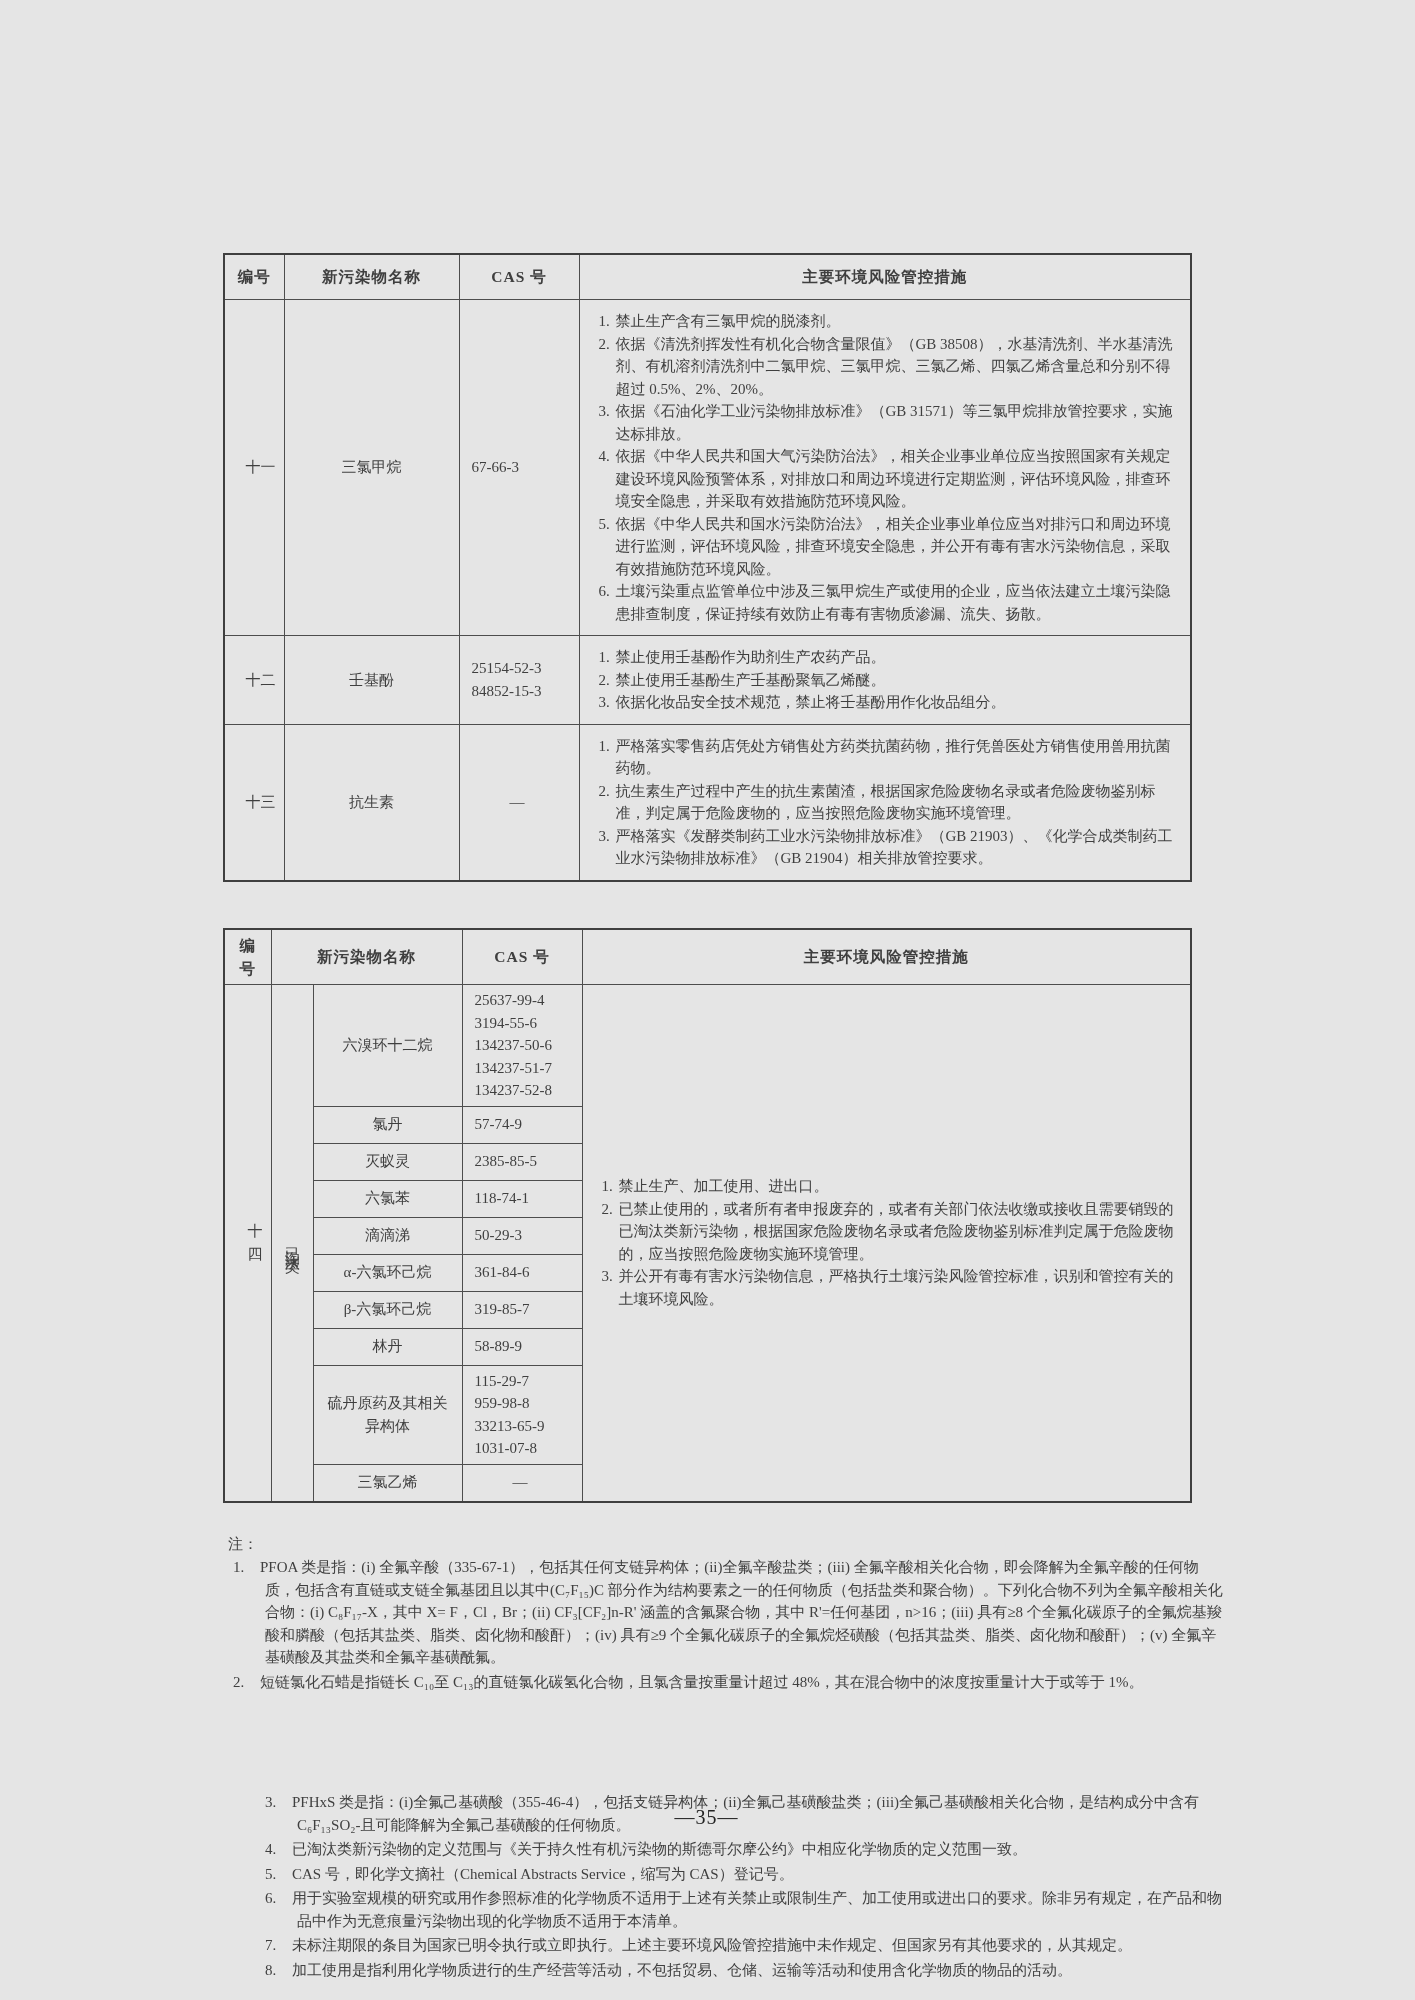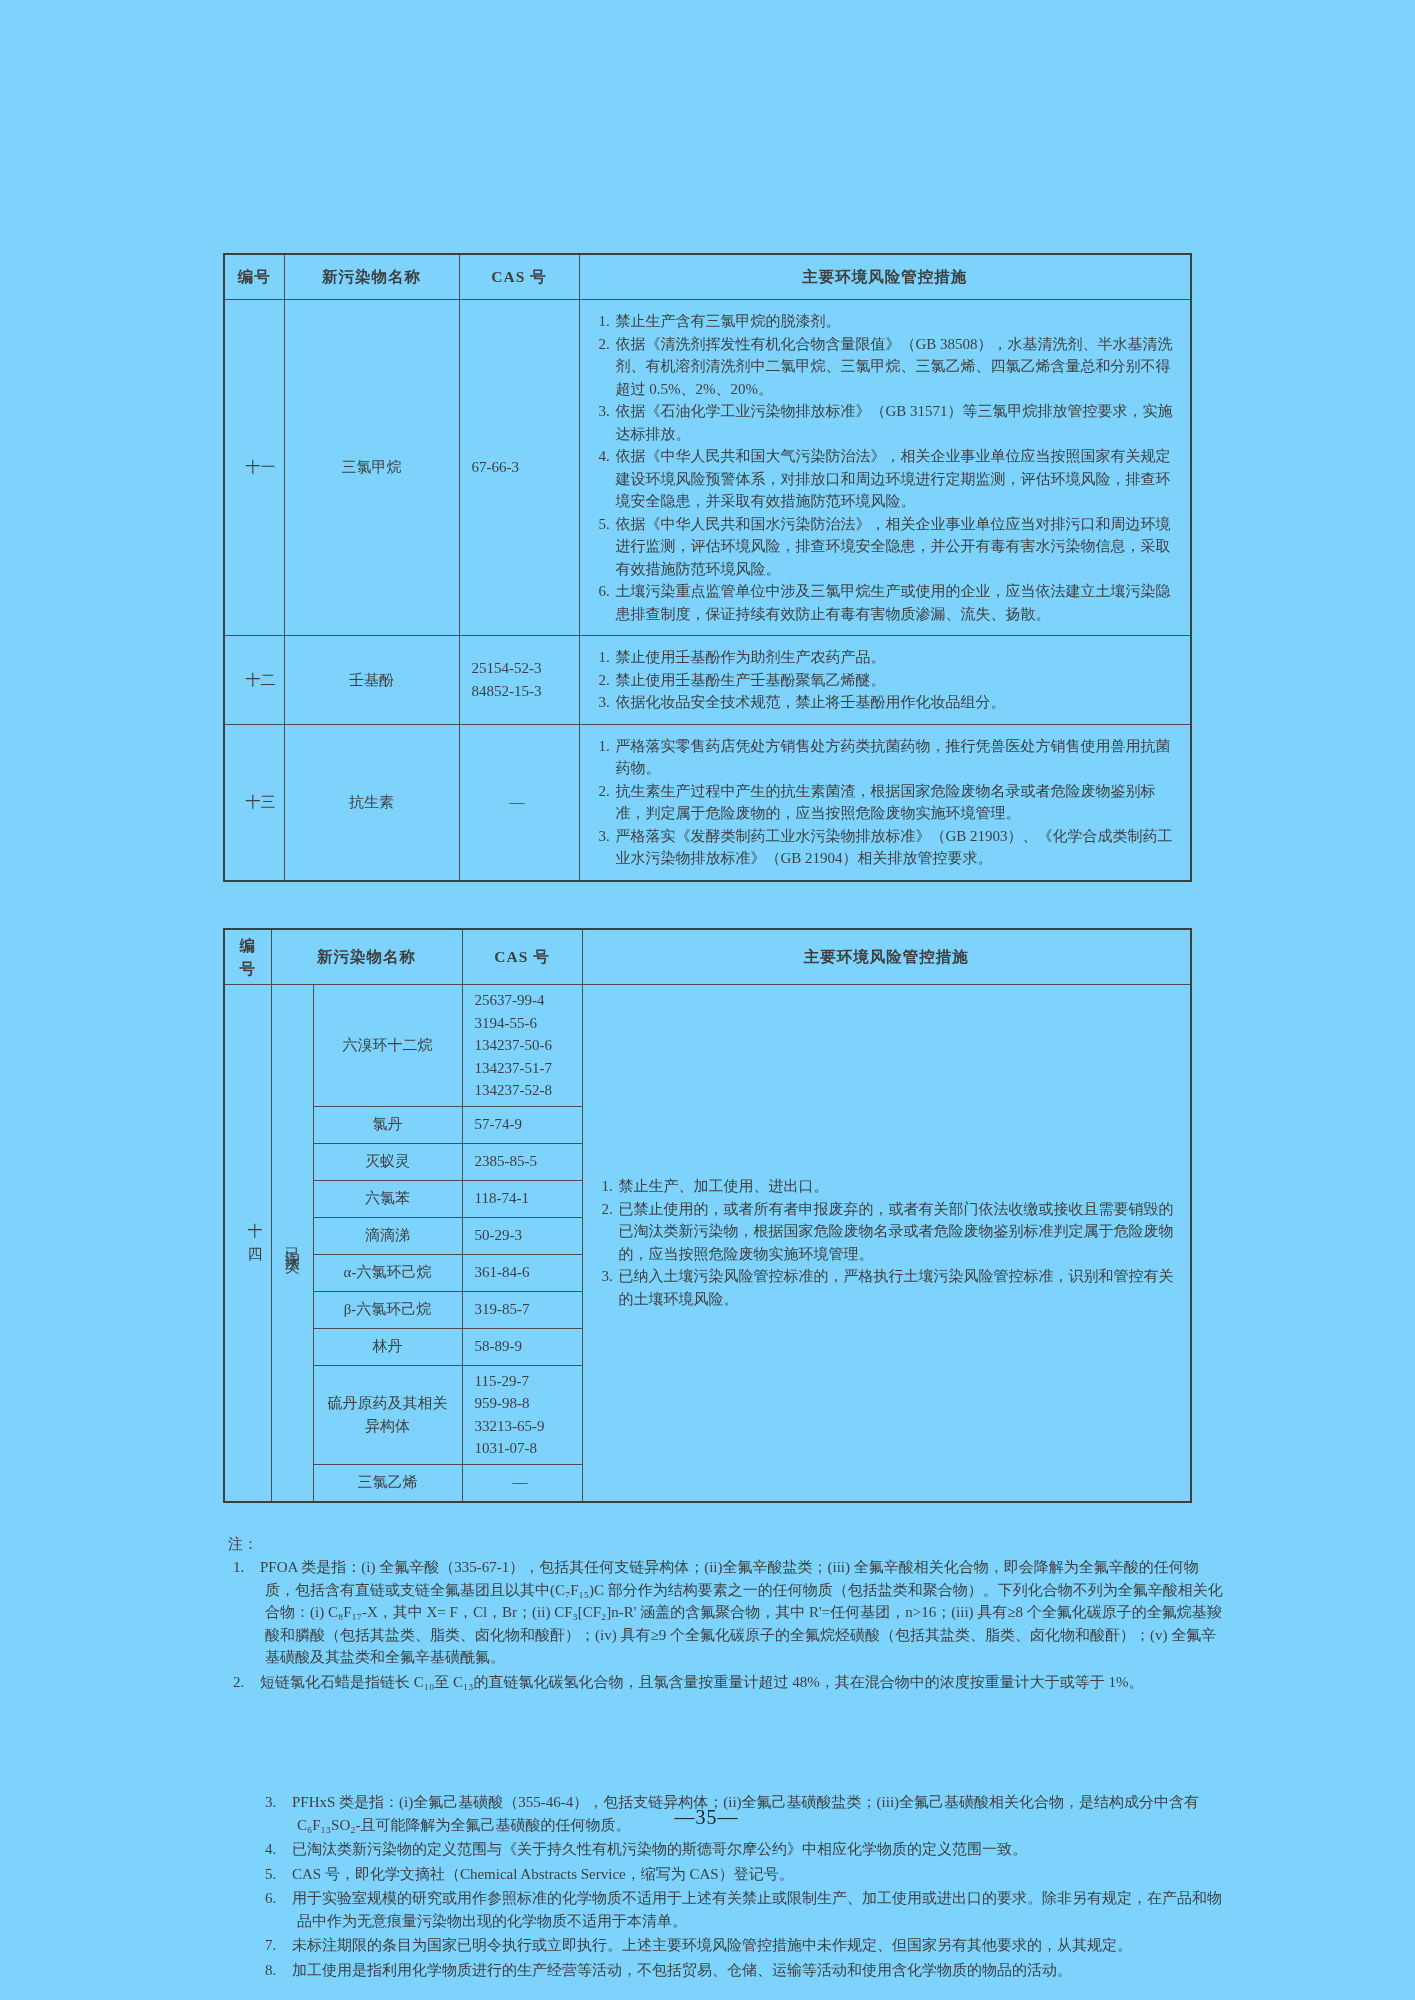--- a/index.html
+++ b/index.html
@@ -1,19 +1,19 @@
 <!DOCTYPE html>
 <html><head>
 <meta charset="utf-8">
 <style>
   html,body { margin:0; padding:0; background:#ffffff; }
   .page {
     position:relative;
     width:1415px; height:2000px;
-    background:#7dd3fc;
+    background:#e5e5e5;
     font-family:"Liberation Serif","DejaVu Serif",serif;
     color:#3b3b3b;
     overflow:hidden;
   }
   .content { position:absolute; left:223px; top:0; width:1005px; }
 
   table.tbl {
     border-collapse:collapse;
     table-layout:fixed;
     width:967px;
@@ -169,21 +169,21 @@
             <div class="cas-line">25637-99-4</div>
             <div class="cas-line">3194-55-6</div>
             <div class="cas-line">134237-50-6</div>
             <div class="cas-line">134237-51-7</div>
             <div class="cas-line">134237-52-8</div>
           </td>
           <td class="c-measures" rowspan="10">
             <ol>
               <li>禁止生产、加工使用、进出口。</li>
               <li>已禁止使用的，或者所有者申报废弃的，或者有关部门依法收缴或接收且需要销毁的已淘汰类新污染物，根据国家危险废物名录或者危险废物鉴别标准判定属于危险废物的，应当按照危险废物实施环境管理。</li>
-              <li>已纳入土壤污染风险管控标准的，严格执行土壤污染风险管控标准，识别和管控有关的土壤环境风险。</li>
+              <li>并公开有毒有害水污染物信息，严格执行土壤污染风险管控标准，识别和管控有关的土壤环境风险。</li>
             </ol>
           </td>
         </tr>
         <tr class="t2-sub">
           <td class="c-name">氯丹</td>
           <td class="c-cas">
             <div class="cas-line">57-74-9</div>
           </td>
         </tr>
         <tr class="t2-sub">

